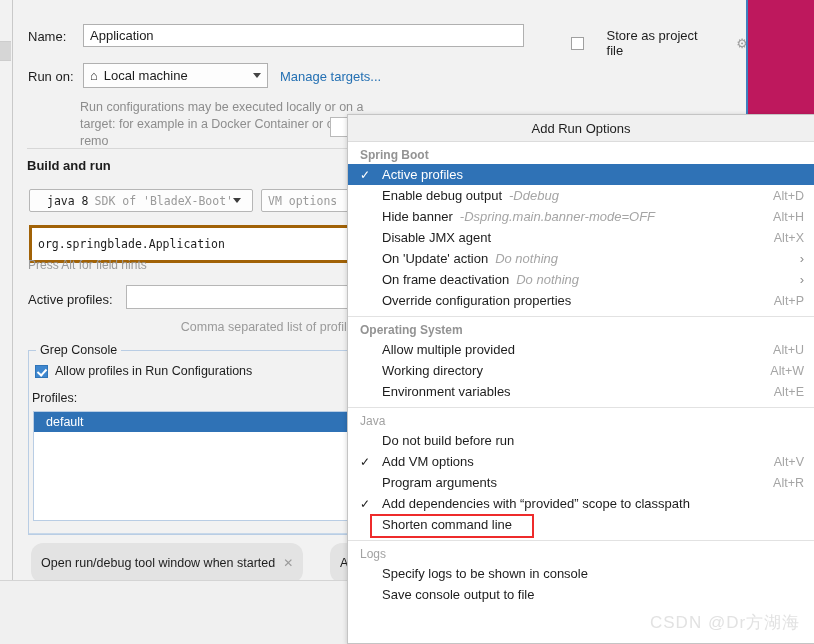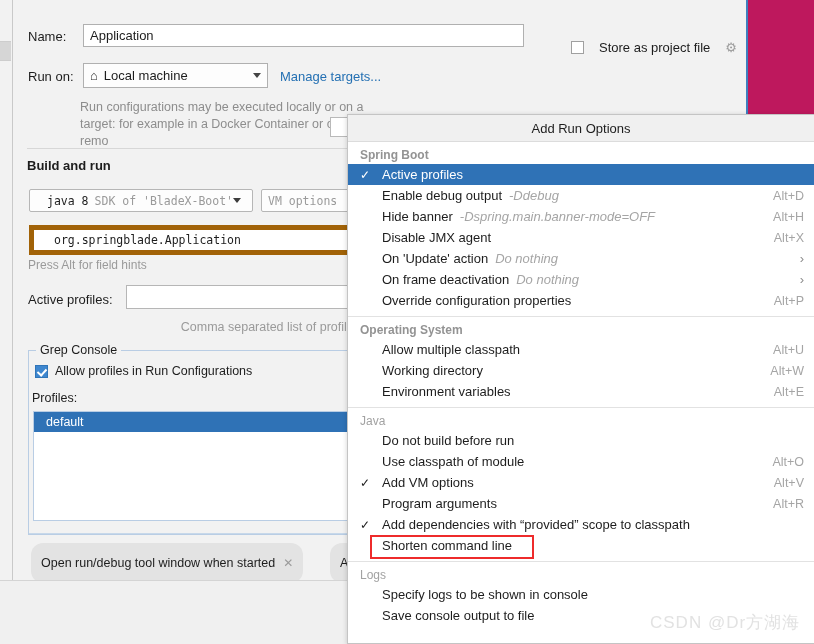--- a/index.html
+++ b/index.html
@@ -80,24 +80,24 @@
     border: 1px solid #b0b0b0;
     box-sizing: border-box;
     display: flex;
     align-items: center;
     padding-left: 6px;
     font-size: 13px;
     color: #1d1d1d;
   }
   .store-wrap {
     position: absolute;
-    left: 571px; top: 40px;
-    display: flex;
-    align-items: center;
-    gap: 15px;
+    left: 571px; top: 28px;
+    display: flex;
+    align-items: center;
+    gap: 23px;
     font-size: 13px;
   }
   .cb {
     width: 13px; height: 13px;
     border: 1px solid #a0a0a0;
     background: #fff;
     box-sizing: border-box;
     display: inline-block;
   }
   .gear {
@@ -214,27 +214,27 @@
     padding-left: 6px;
     font-family: "DejaVu Sans Mono", monospace;
     font-size: 11.5px;
     color: #9a9a9a;
     white-space: nowrap;
     overflow: hidden;
   }
   .input-main {
     position: absolute;
     left: 29px; top: 225px;
-    width: 330px; height: 30px;
+    width: 330px; height: 38px;
     background: #ffffff;
-    border: 5px solid #a16207;
-    box-sizing: border-box;
-    display: flex;
-    align-items: center;
-    padding-left: 20px;
+    border: 3px solid #a16207;
+    box-sizing: border-box;
+    display: flex;
+    align-items: center;
+    padding-left: 6px;
     font-family: "DejaVu Sans Mono", monospace;
     font-size: 11.5px;
     color: #1d1d1d;
   }
   .hint-alt {
     position: absolute;
     left: 28px; top: 258px;
     font-size: 12px;
     color: #9a9a9a;
   }
@@ -574,43 +574,38 @@
         </div>
         <div class="menu-item">
           <span class="mi-check"></span>
           <span class="mi-label">Override configuration properties</span>
           <span class="mi-shortcut">Alt+P</span>
         </div>
         <div class="menu-divider"></div>
         <div class="menu-section">Operating System</div>
         <div class="menu-item">
           <span class="mi-check"></span>
-          <span class="mi-label">Allow multiple classpath</span>
+          <span class="mi-label">Allow multiple provided</span>
           <span class="mi-shortcut">Alt+U</span>
         </div>
         <div class="menu-item">
           <span class="mi-check"></span>
           <span class="mi-label">Working directory</span>
           <span class="mi-shortcut">Alt+W</span>
         </div>
         <div class="menu-item">
           <span class="mi-check"></span>
           <span class="mi-label">Environment variables</span>
           <span class="mi-shortcut">Alt+E</span>
         </div>
         <div class="menu-divider"></div>
         <div class="menu-section plain">Java</div>
         <div class="menu-item">
           <span class="mi-check"></span>
           <span class="mi-label">Do not build before run</span>
-        </div>
-        <div class="menu-item">
-          <span class="mi-check"></span>
-          <span class="mi-label">Use classpath of module</span>
-          <span class="mi-shortcut">Alt+O</span>
         </div>
         <div class="menu-item">
           <span class="mi-check">✓</span>
           <span class="mi-label">Add VM options</span>
           <span class="mi-shortcut">Alt+V</span>
         </div>
         <div class="menu-item">
           <span class="mi-check"></span>
           <span class="mi-label">Program arguments</span>
           <span class="mi-shortcut">Alt+R</span>

